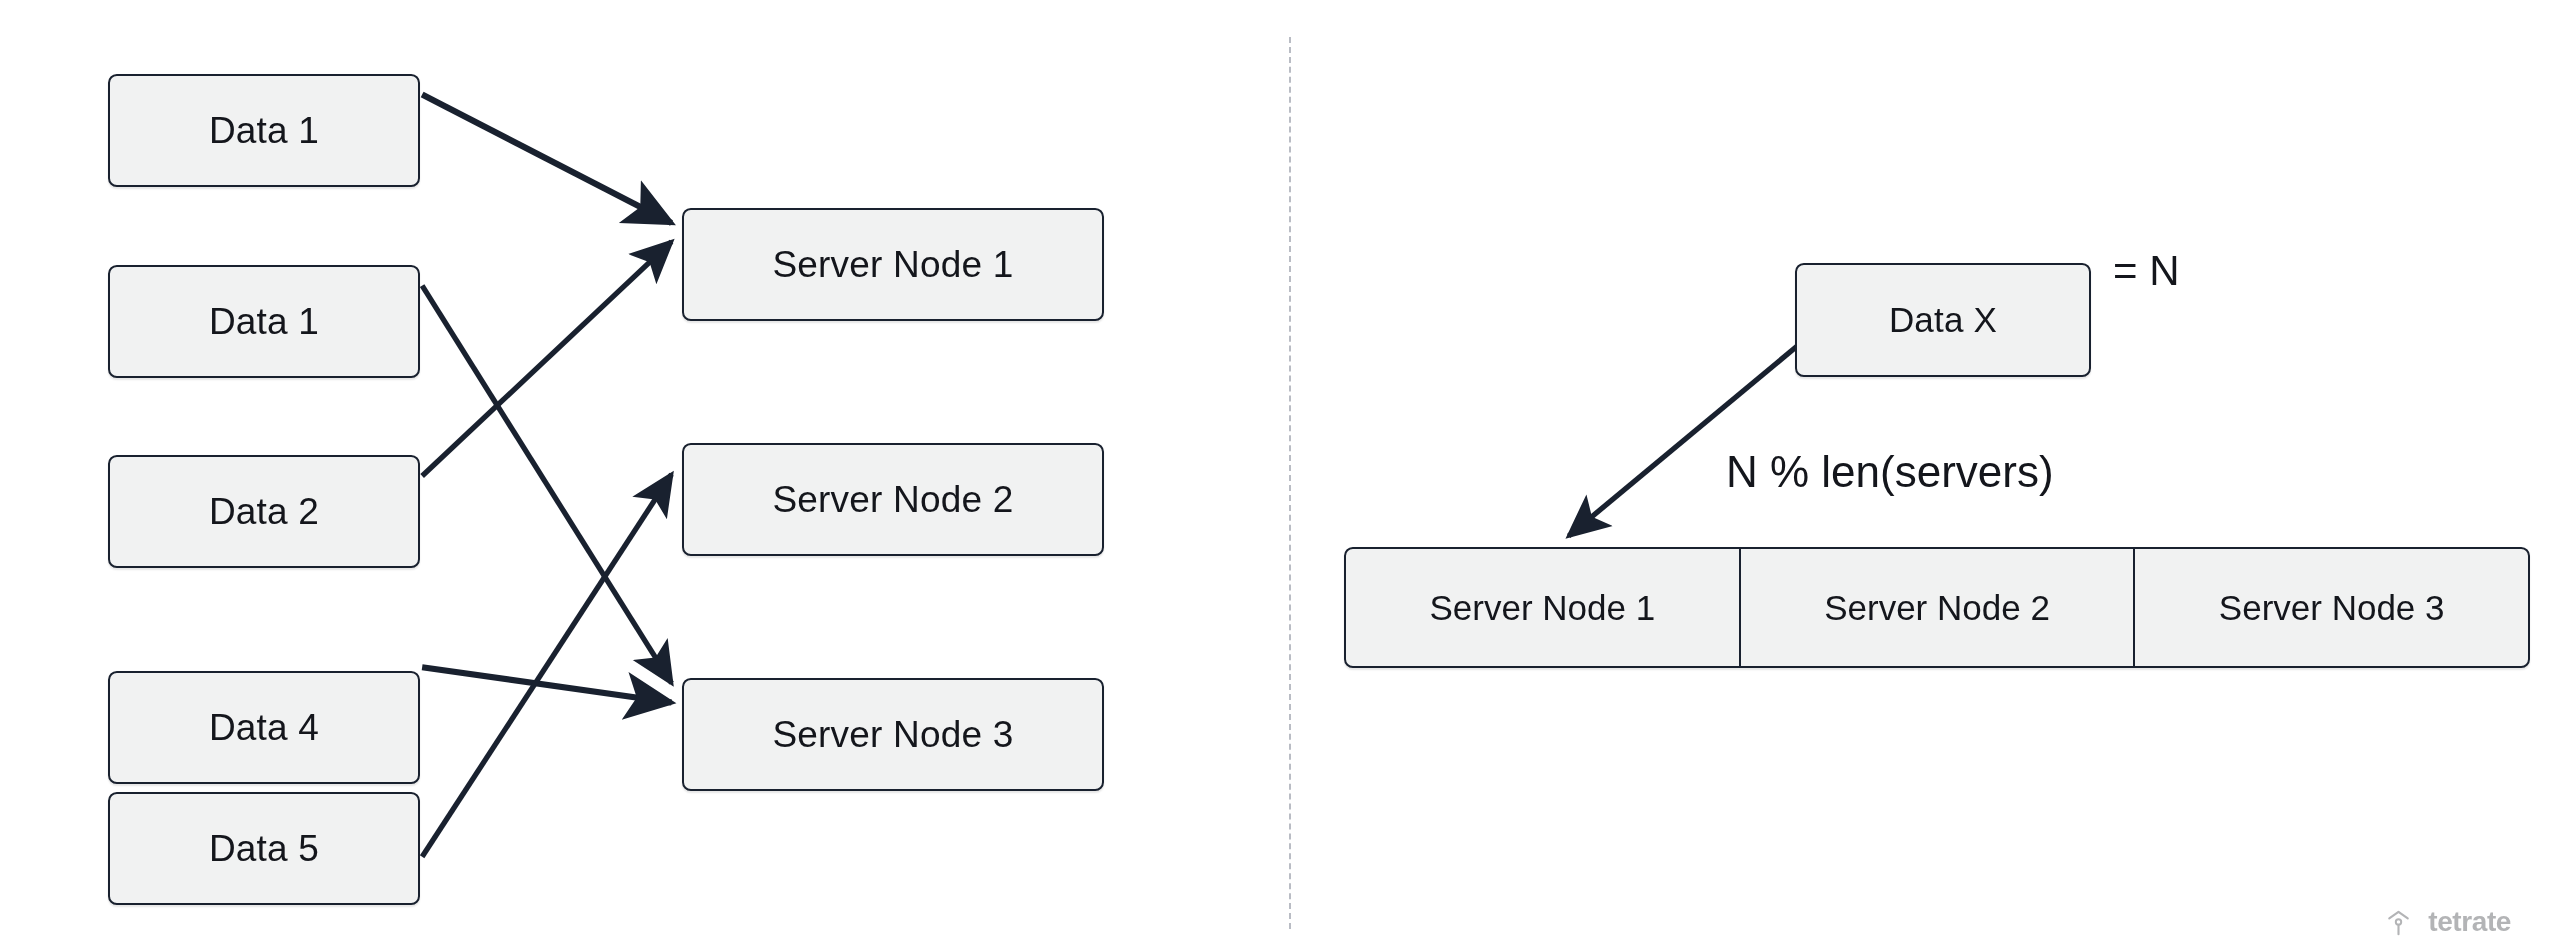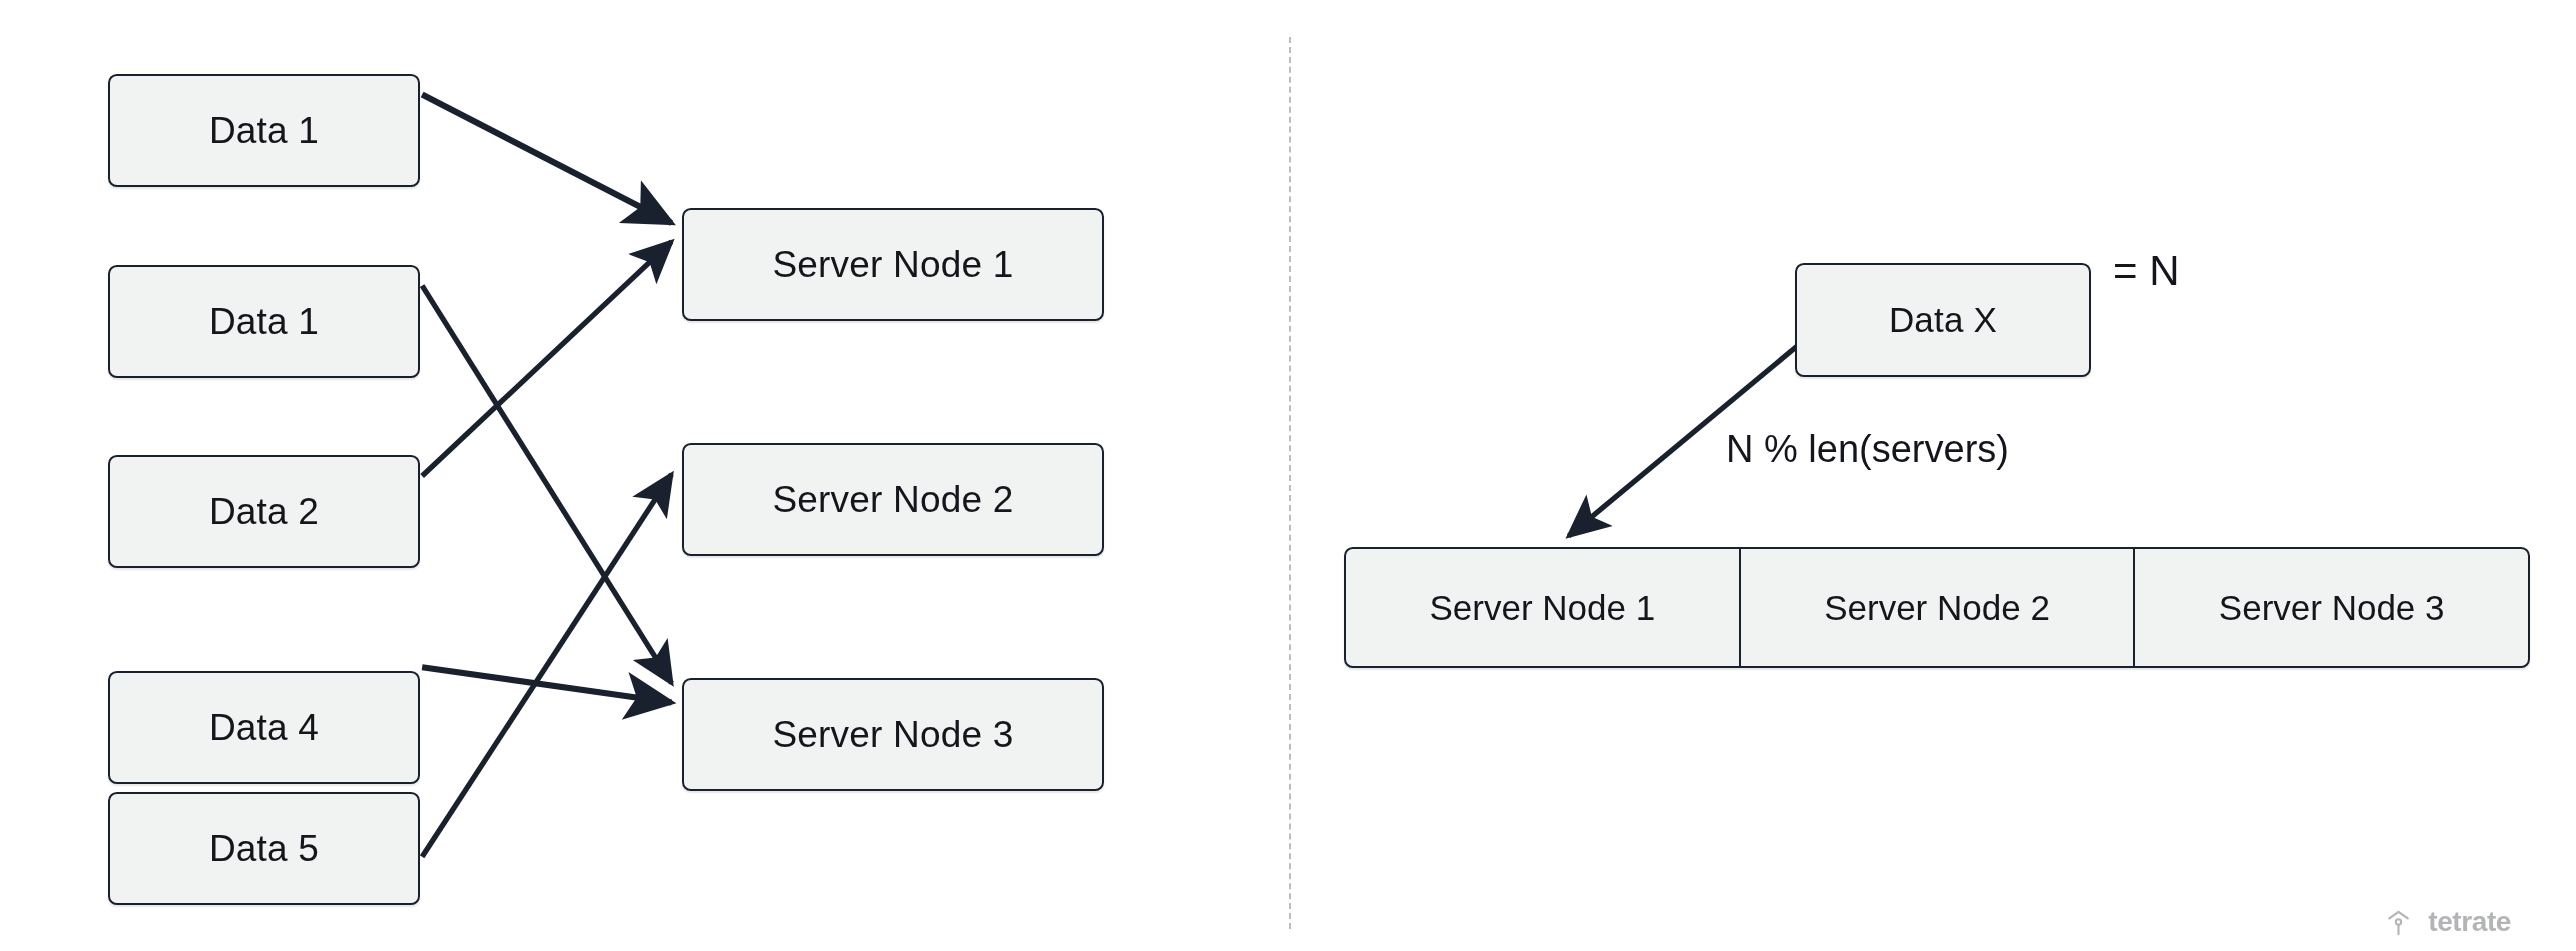--- a/index.html
+++ b/index.html
@@ -57,22 +57,22 @@
   }
   .eq-label {
     position: absolute;
     left: 2113px; top: 247px;
     font-size: 42px;
     color: #14161c;
     white-space: nowrap;
   }
   .mod-label {
     position: absolute;
-    left: 1726px; top: 428px;
-    font-size: 38px;
+    left: 1726px; top: 447px;
+    font-size: 44px;
     color: #14161c;
     white-space: nowrap;
   }
   .ring {
     position: absolute;
     left: 1344px; top: 547px;
     width: 1186px; height: 121px;
     box-sizing: border-box;
     background: #f1f2f2;
     border: 2.2px solid #19212f;

